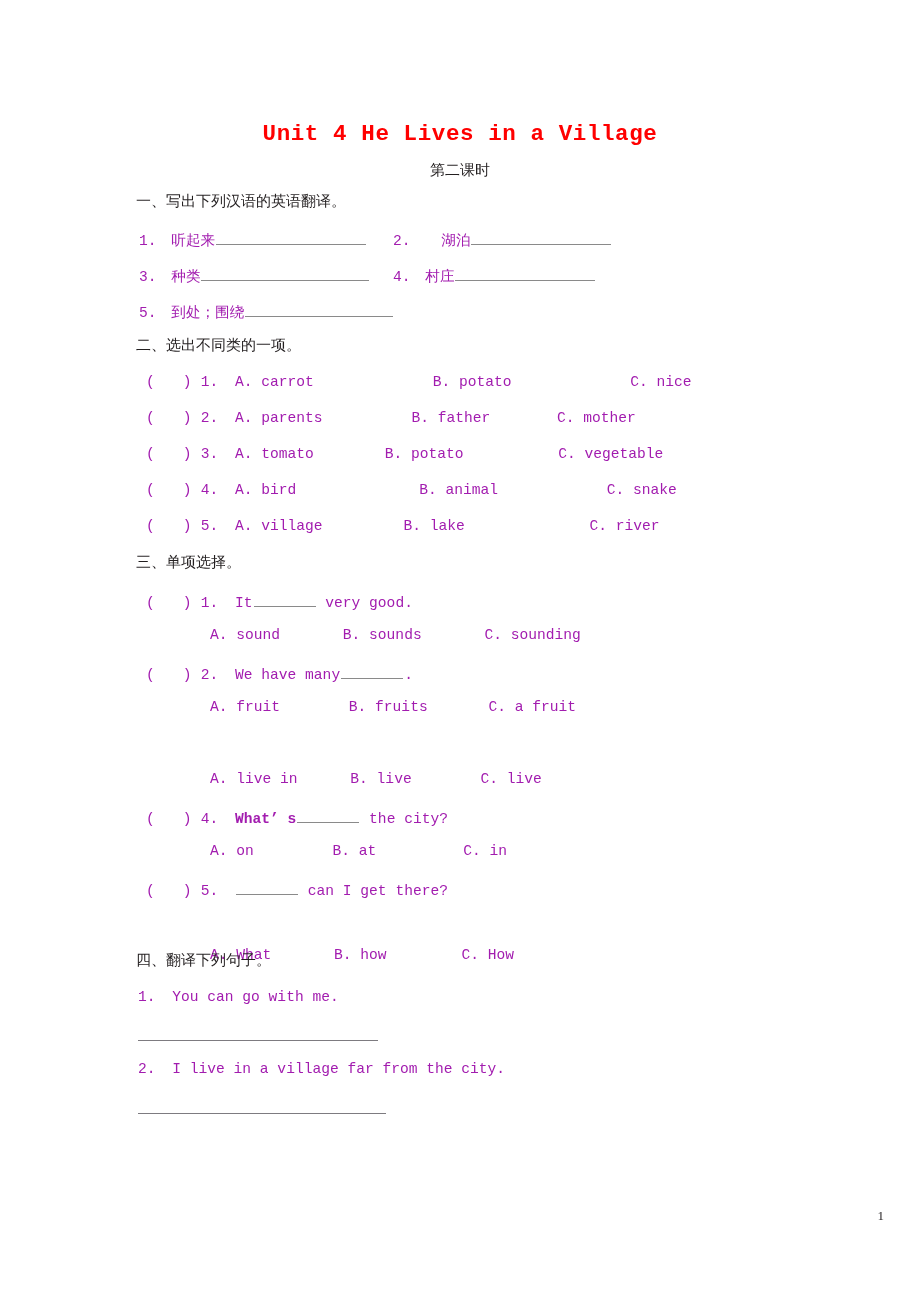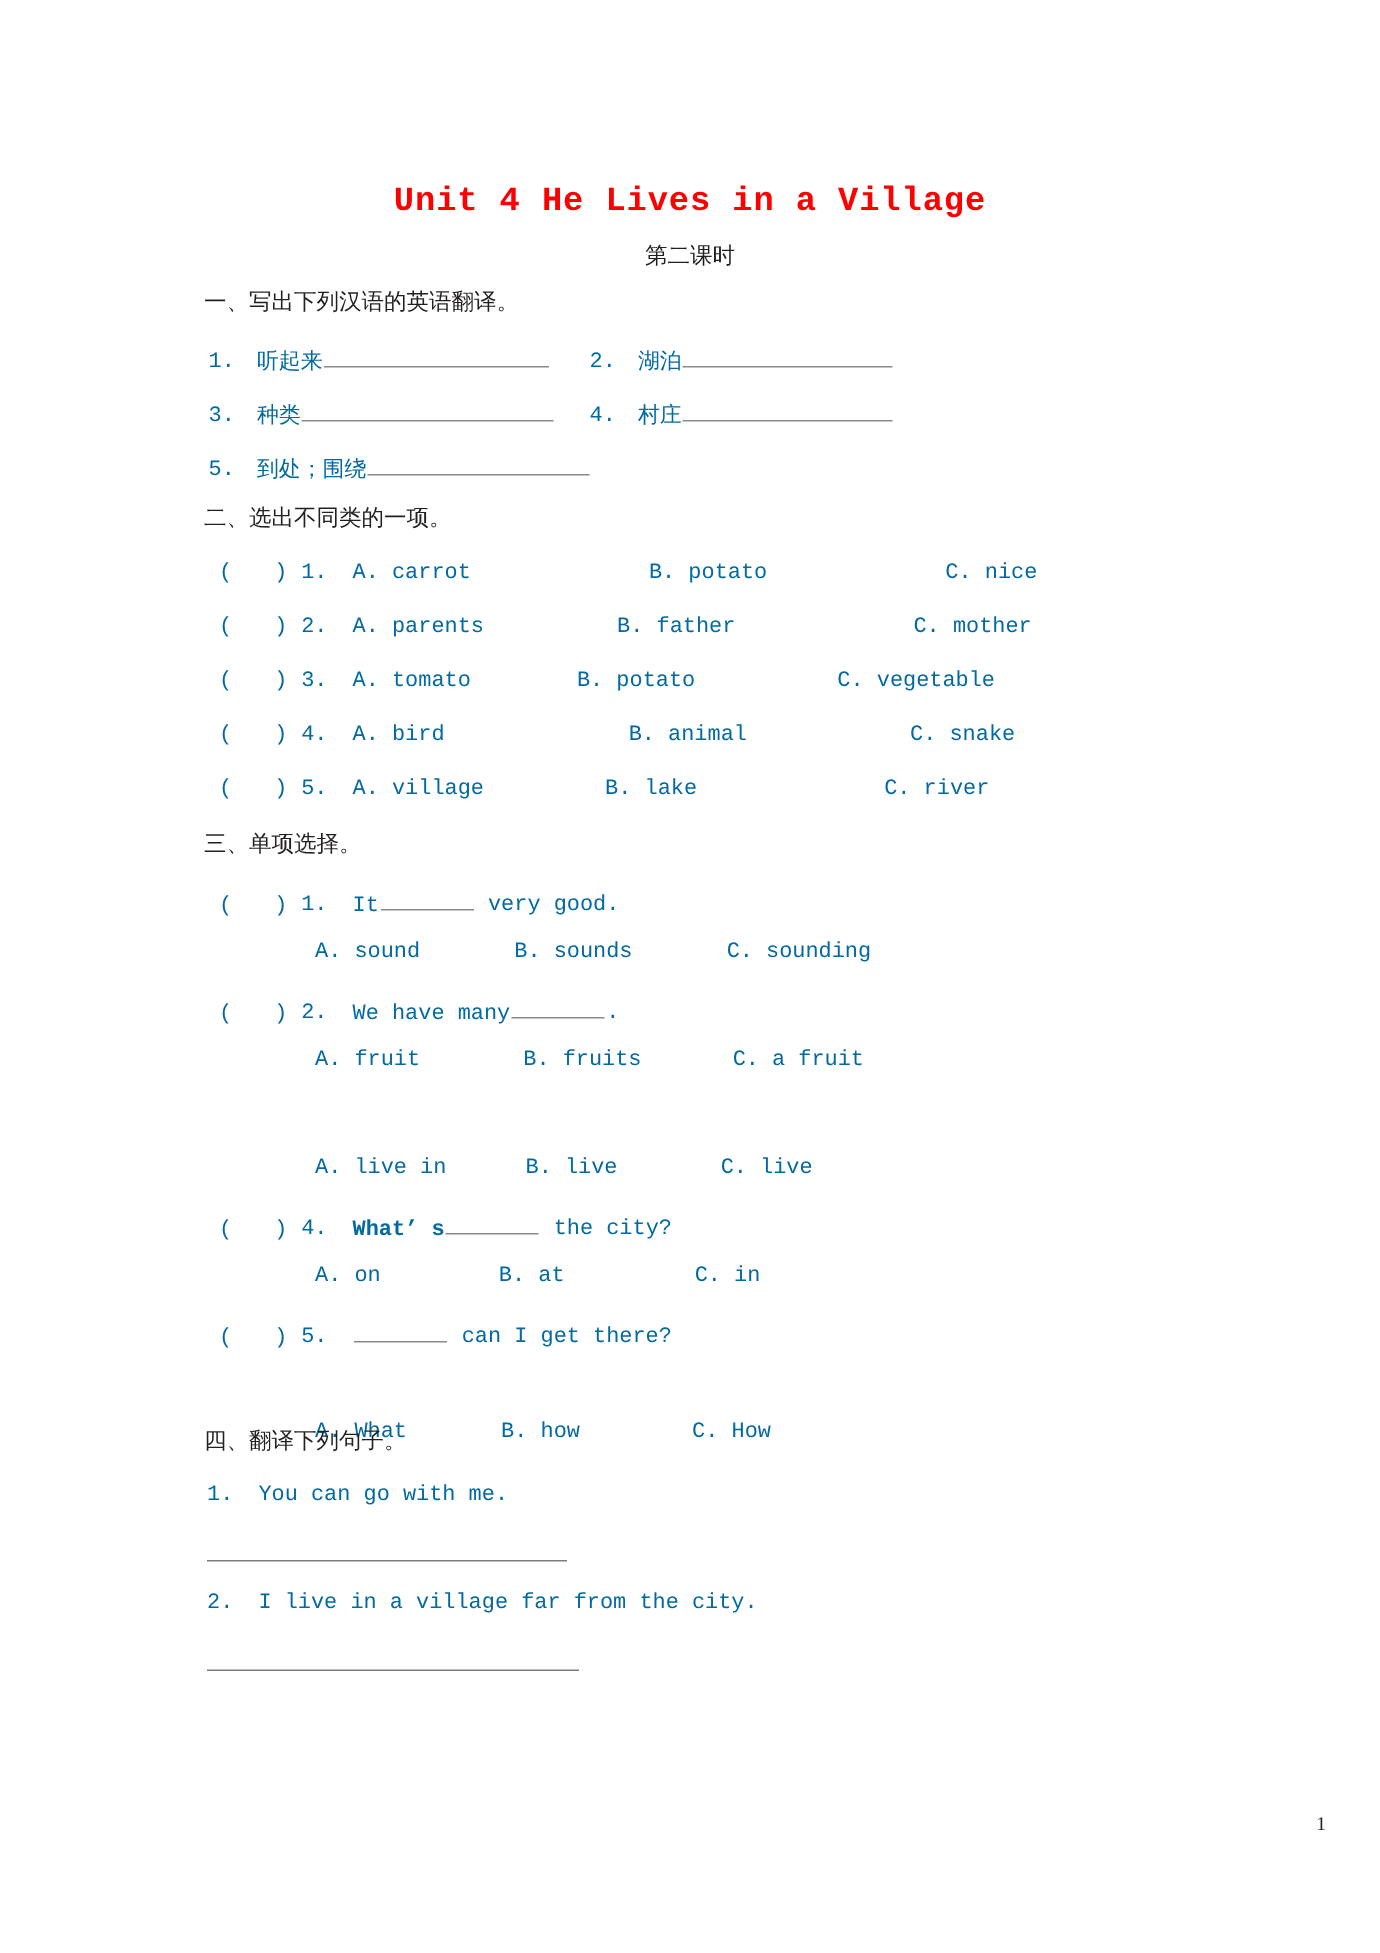--- a/index.html
+++ b/index.html
@@ -48,21 +48,21 @@
     font-family: "DejaVu Sans", "Liberation Sans", sans-serif;
     color: #231f20;
   }
 
   
   .row {
     position: absolute;
     white-space: nowrap;
     font-size: 14.6px;
     line-height: 1;
-    color: #0369a1;
+    color: #a21caf;
   }
   .cn {
     font-family: "DejaVu Sans", "Liberation Sans", sans-serif;
     font-size: 14.6px;
   }
   .sec-head {
     font-family: "DejaVu Sans", "Liberation Sans", sans-serif;
     font-size: 15px;
     color: #231f20;
   }
@@ -118,21 +118,21 @@
   <div class="doc-subtitle">第二课时</div>
 
   <div class="row sec-head" style="left:136px; top:194px;">一、写出下列汉语的英语翻译。</div>
 
   <div class="row" style="left:139px; top:230px;">
     <span class="mono">1.</span>
     <span class="cn" style="margin-left:6px;">听起来</span><span class="blank blank-long"></span>
   </div>
   <div class="row" style="left:393px; top:230px;">
     <span class="mono">2.</span>
-    <span class="cn" style="margin-left:6px;">湖泊</span><span class="blank blank-med"></span>
+    <span class="cn" style="margin-left:22px;">湖泊</span><span class="blank blank-med"></span>
   </div>
 
   <div class="row" style="left:139px; top:266px;">
     <span class="mono">3.</span>
     <span class="cn" style="margin-left:6px;">种类</span><span class="blank" style="width:168px;"></span>
   </div>
   <div class="row" style="left:393px; top:266px;">
     <span class="mono">4.</span>
     <span class="cn" style="margin-left:6px;">村庄</span><span class="blank blank-med"></span>
   </div>
@@ -150,21 +150,21 @@
     <span class="opt" style="margin-left:8px;">A. carrot</span>
     <span class="opt" style="margin-left:110px;">B. potato</span>
     <span class="opt" style="margin-left:110px;">C. nice</span>
   </div>
 
   <div class="row mono" style="left:146px; top:411px;">
     <span class="paren"><span class="lp">(</span>)</span>
     <span>2.</span>
     <span class="opt" style="margin-left:8px;">A. parents</span>
     <span class="opt" style="margin-left:80px;">B. father</span>
-    <span class="opt" style="margin-left:110px;">C. mother</span>
+    <span class="opt" style="margin-left:58px;">C. mother</span>
   </div>
 
   <div class="row mono" style="left:146px; top:447px;">
     <span class="paren"><span class="lp">(</span>)</span>
     <span>3.</span>
     <span class="opt" style="margin-left:8px;">A. tomato</span>
     <span class="opt" style="margin-left:62px;">B. potato</span>
     <span class="opt" style="margin-left:86px;">C. vegetable</span>
   </div>
 

